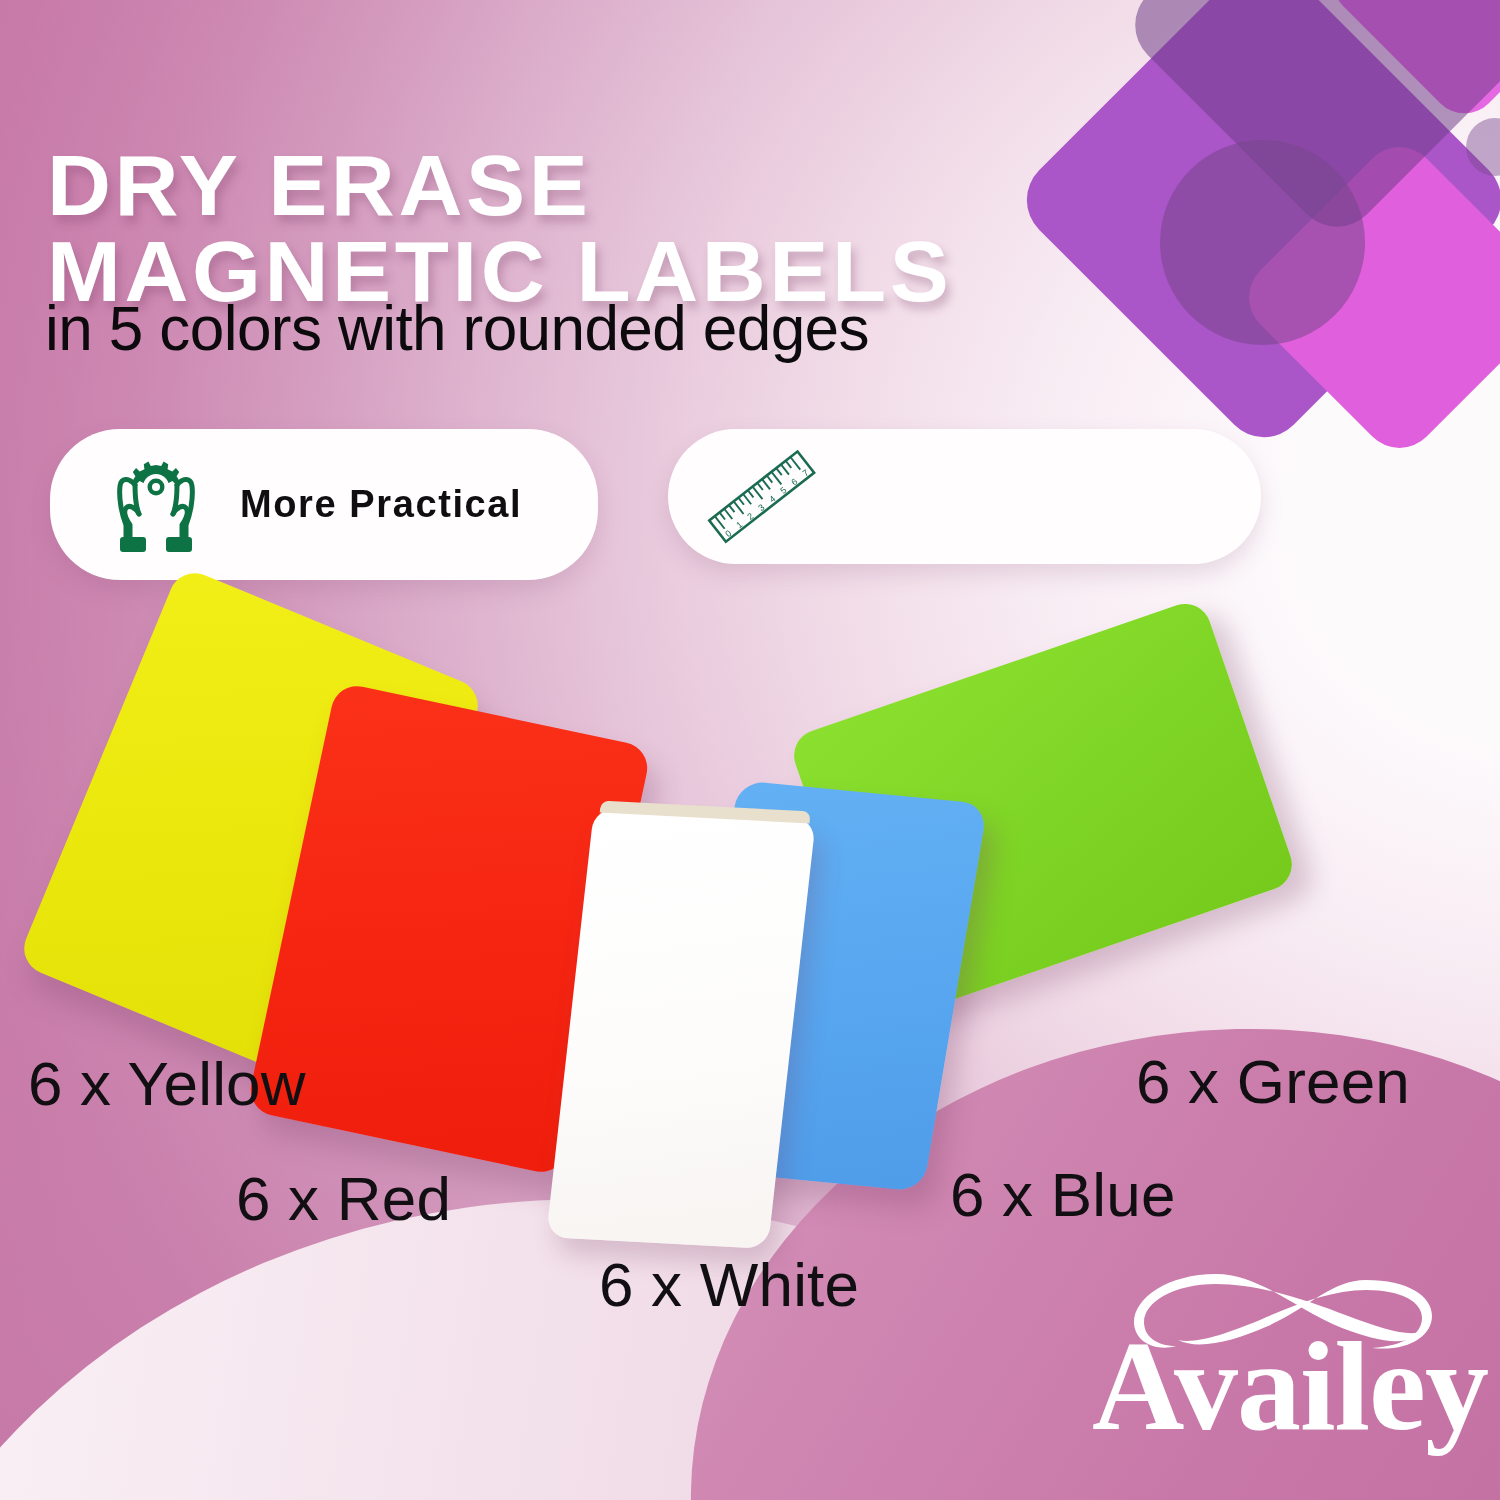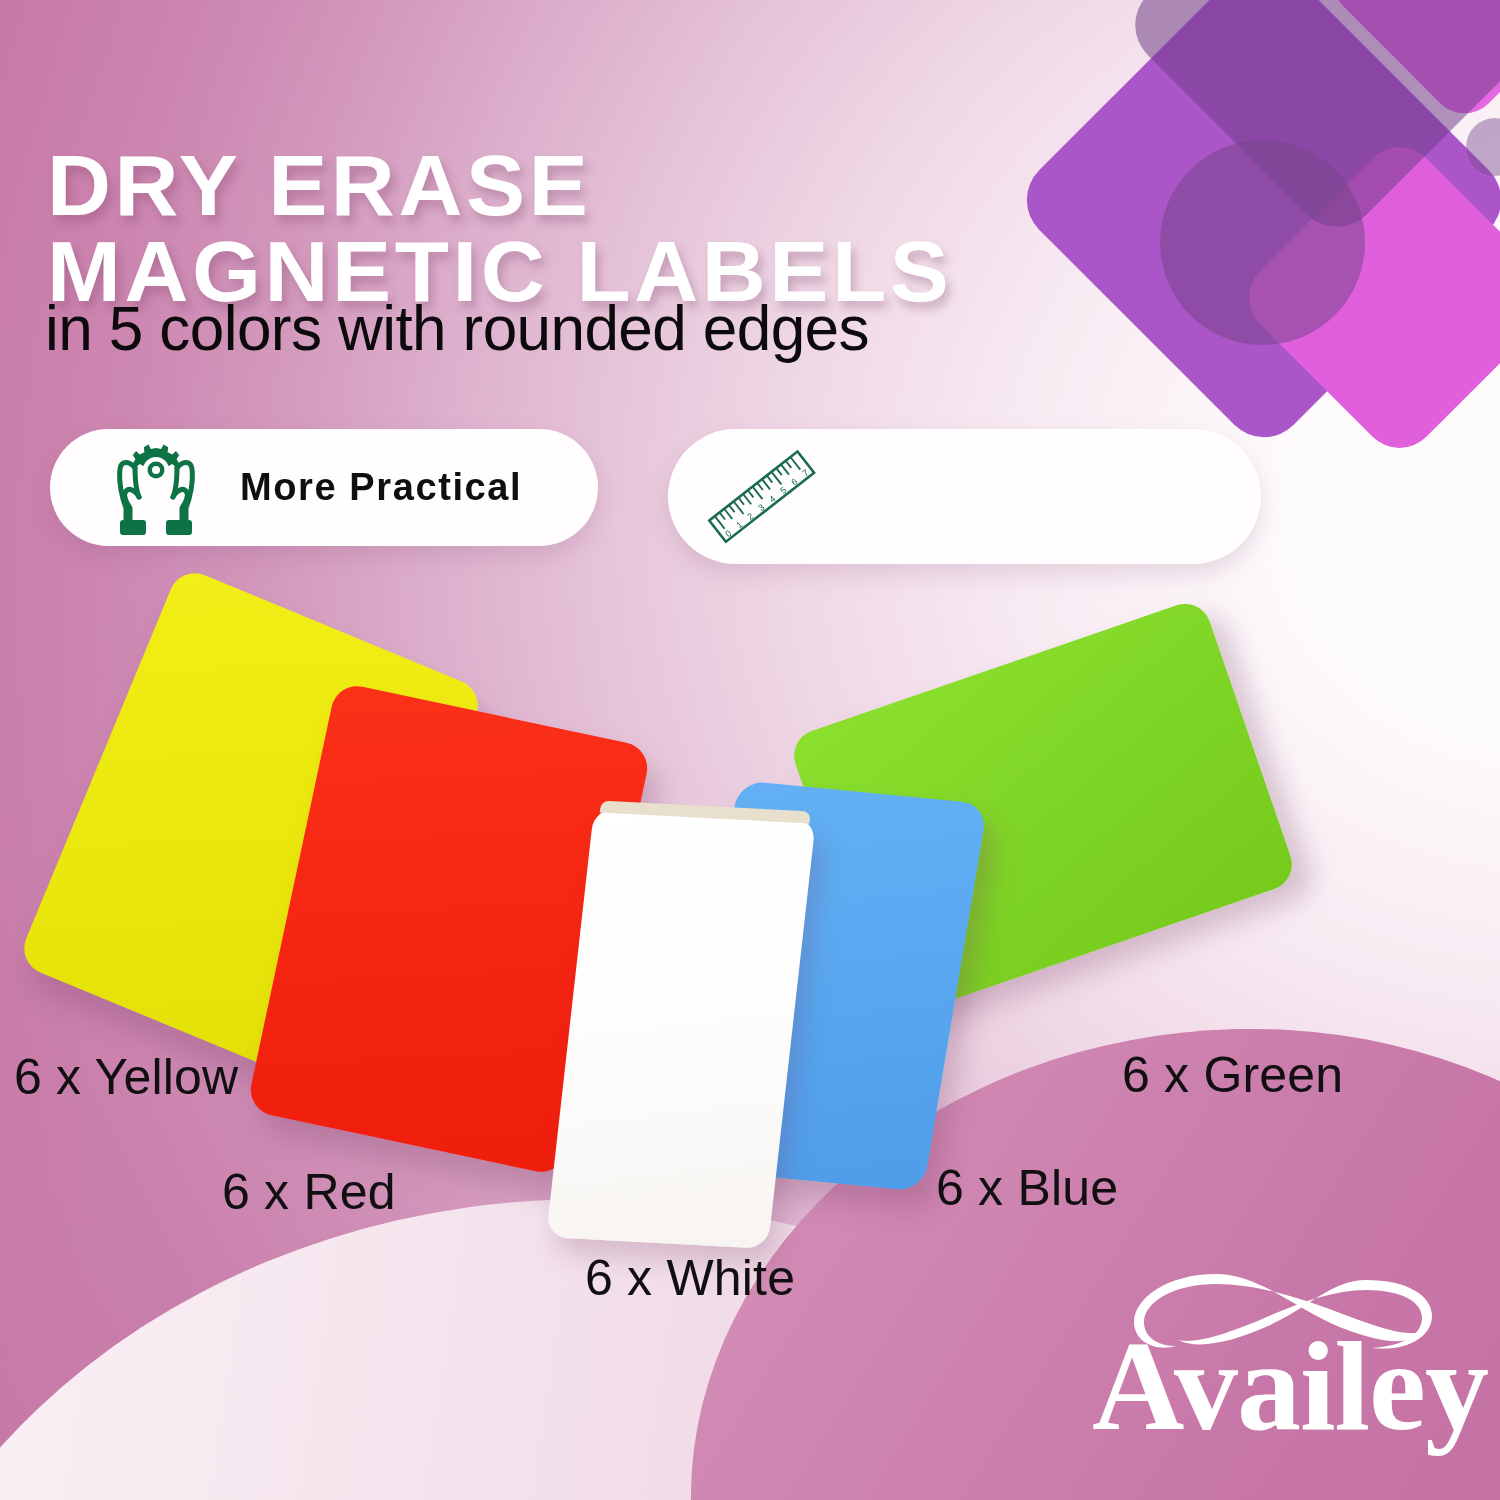--- a/index.html
+++ b/index.html
@@ -147,21 +147,21 @@
 
   
   .pill {
     position: absolute;
     display: flex;
     align-items: center;
     background: #fffdfe;
     border-radius: 70px;
     box-shadow: 0 10px 22px rgba(130,70,110,0.17);
   }
-  .pill.p1 { left: 50px;  top: 429px; width: 548px; height: 117px; }
+  .pill.p1 { left: 50px;  top: 429px; width: 548px; height: 151px; }
   .pill.p2 { left: 668px; top: 429px; width: 593px; height: 135px; }
   .pill-icon {
     width: 108px; height: 108px;
     margin-left: 52px;
     flex: 0 0 auto;
     display: flex; align-items: center; justify-content: center;
   }
   .pill.p2 .pill-icon { margin-left: 34px; width: 120px; }
   .pill-label {
     font-size: 38px;
@@ -221,26 +221,27 @@
     left: 824px; top: 660px;
     width: 438px; height: 300px;
     background: linear-gradient(158deg,#8be02f 0%,#7fd525 52%,#75ca1c 100%);
     transform: rotate(-19deg);
     z-index: 5;
   }
 
   
   .clabel {
     position: absolute;
-    font-size: 50px;
+    font-size: 62px;
     font-weight: 400;
     color: #120f13;
     letter-spacing: 0.2px;
     white-space: nowrap;
     z-index: 9;
+    margin-left: 14px;
   }
   .clabel.yellow { left: 14px;   top: 1048px; }
   .clabel.red    { left: 222px;  top: 1163px; text-align: right; }
   .clabel.white  { left: 585px;  top: 1249px; }
   .clabel.blue   { left: 936px;  top: 1159px; }
   .clabel.green  { left: 1122px; top: 1046px; }
 
   
   .logo {
     position: absolute;

